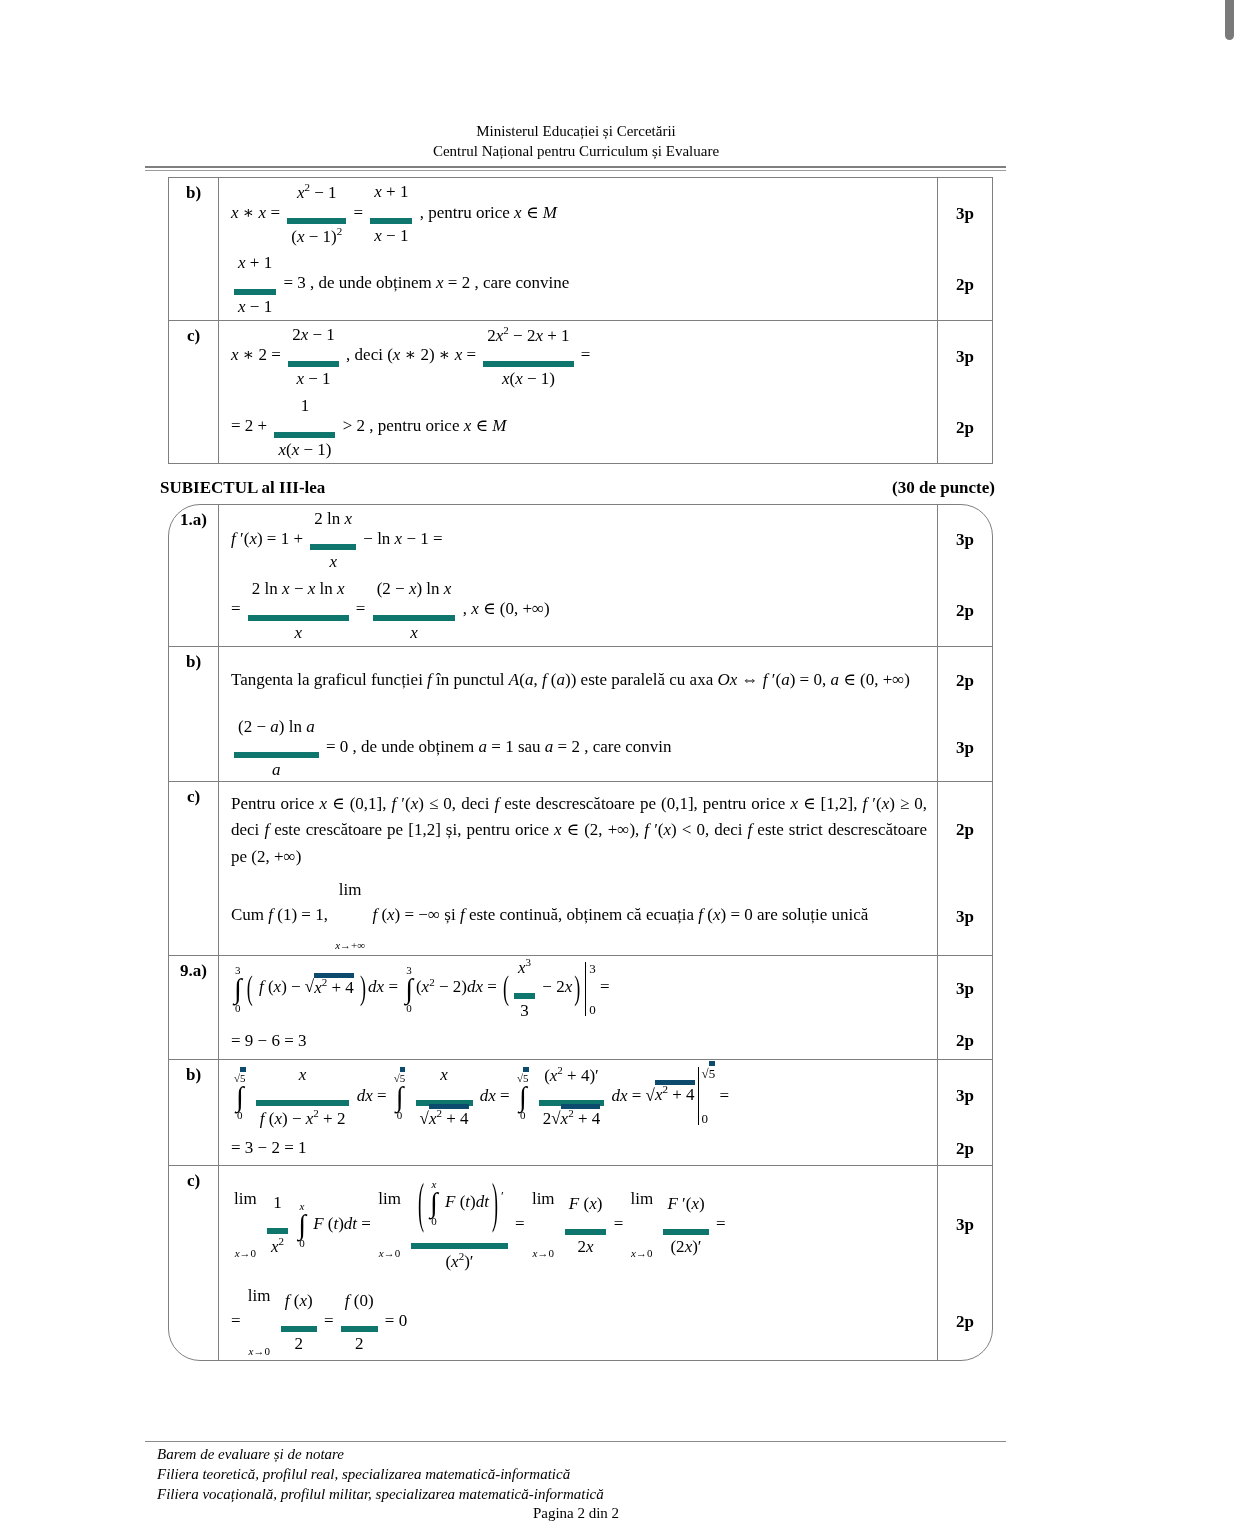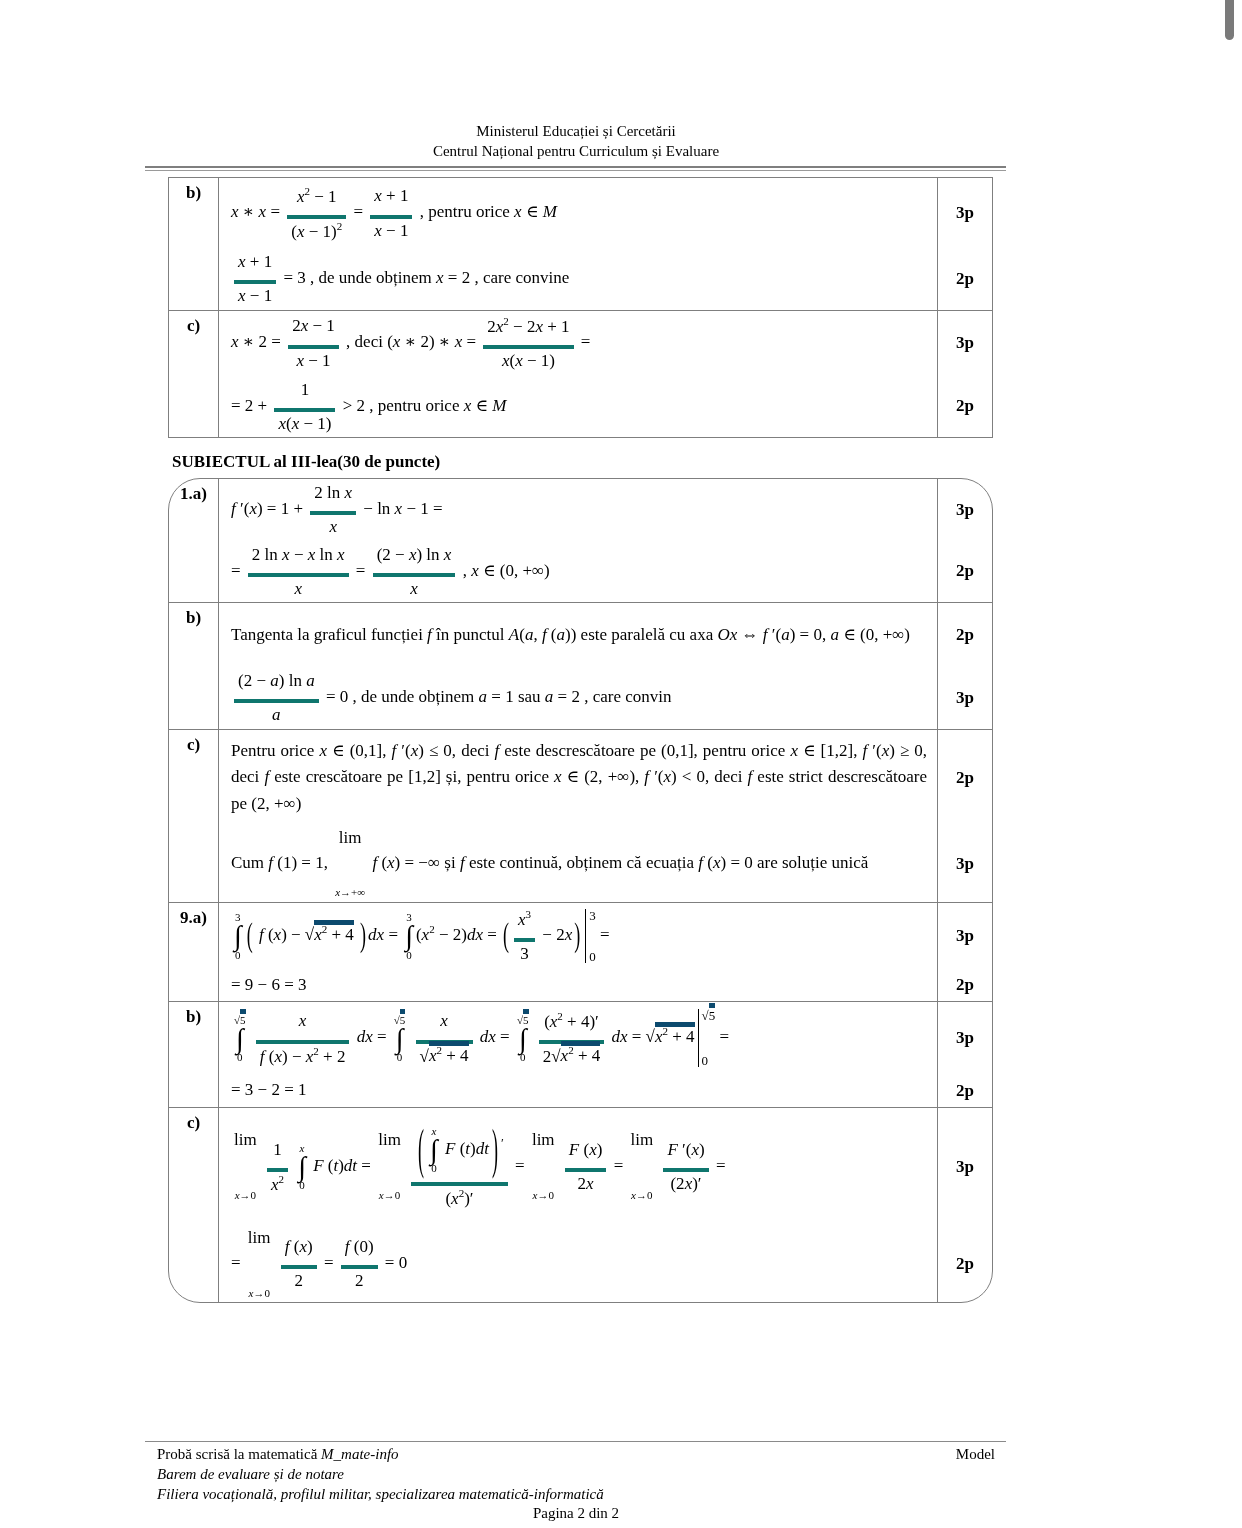--- a/index.html
+++ b/index.html
@@ -19,27 +19,27 @@
   .brow:last-child{border-bottom:none;}
   .bl{flex:0 0 50px;border-right:1px solid #7f7f7f;font-weight:bold;font-size:17px;
     text-align:center;padding-top:5px;box-sizing:border-box;}
   .bsteps{flex:1;display:flex;flex-direction:column;}
   .bstep{display:flex;flex:1;}
   .bc{flex:1;border-right:1px solid #7f7f7f;padding:3px 10px 3px 12px;display:flex;align-items:center;box-sizing:border-box;}
   .bpts{flex:0 0 54px;display:flex;align-items:center;justify-content:center;font-weight:bold;font-size:17px;}
   .fm{display:inline-block;font-size:17px;line-height:1.55;}
   .fm.just{text-align:justify;}
   
-  .sect{display:flex;font-weight:bold;font-size:17px;
-    margin:14px 0 6px 15px;}
+  .sect{display:flex;justify-content:space-between;font-weight:bold;font-size:17px;
+    margin:14px 0 6px 3px;}
   
   .fm sup{font-size:11px;}
   .fr{display:inline-flex;flex-direction:column;vertical-align:middle;text-align:center;
     margin:0 3px;line-height:1.25;}
-  .fr .nu{display:block;padding:0 4px 8px 4px;border-bottom:4px solid #0f766e;}
+  .fr .nu{display:block;padding:0 4px 15px 4px;border-bottom:6px solid #0f766e;}
   .fr .de{display:block;padding:1px 4px 0 4px;}
   .itg{display:inline-flex;flex-direction:column;align-items:center;vertical-align:middle;
     margin:0 3px;line-height:1;}
   .itg .it,.itg .ib{font-size:11px;line-height:1.1;}
   .itg .is{font-size:28px;line-height:0.9;}
   .lm{display:inline-flex;flex-direction:column;align-items:center;vertical-align:middle;margin:0 3px;gap:40px;}
   .lm .ll{line-height:1.05;}
   .lm .lu{font-size:11px;line-height:1.15;}
   .ov{border-top:5px solid #0c4a6e;}
   .ev{display:inline-flex;align-items:stretch;vertical-align:middle;margin-left:3px;}
@@ -331,22 +331,19 @@
           <div class="bpts">2p</div>
         </div>
       </div>
     </div>
   </div>
 
 </div>
 
 <div class="doc-footer">
   <div class="footer-rule"></div>
-  <div class="fline1">
-    <span><span>Probă scrisă la matematică </span><span class="ital">M_mate-info</span></span>
-    <span>Model</span>
-  </div>
   <div class="ital">Barem de evaluare și de notare</div>
+  <div class="ital">Filiera teoretică, profilul real, specializarea matematică-informatică</div>
   <div class="ital">Filiera vocațională, profilul militar, specializarea matematică-informatică</div>
   <div class="fpage">Pagina 2 din 2</div>
 </div>
 
 <div class="scroll-thumb"></div>
 
 </body></html>

